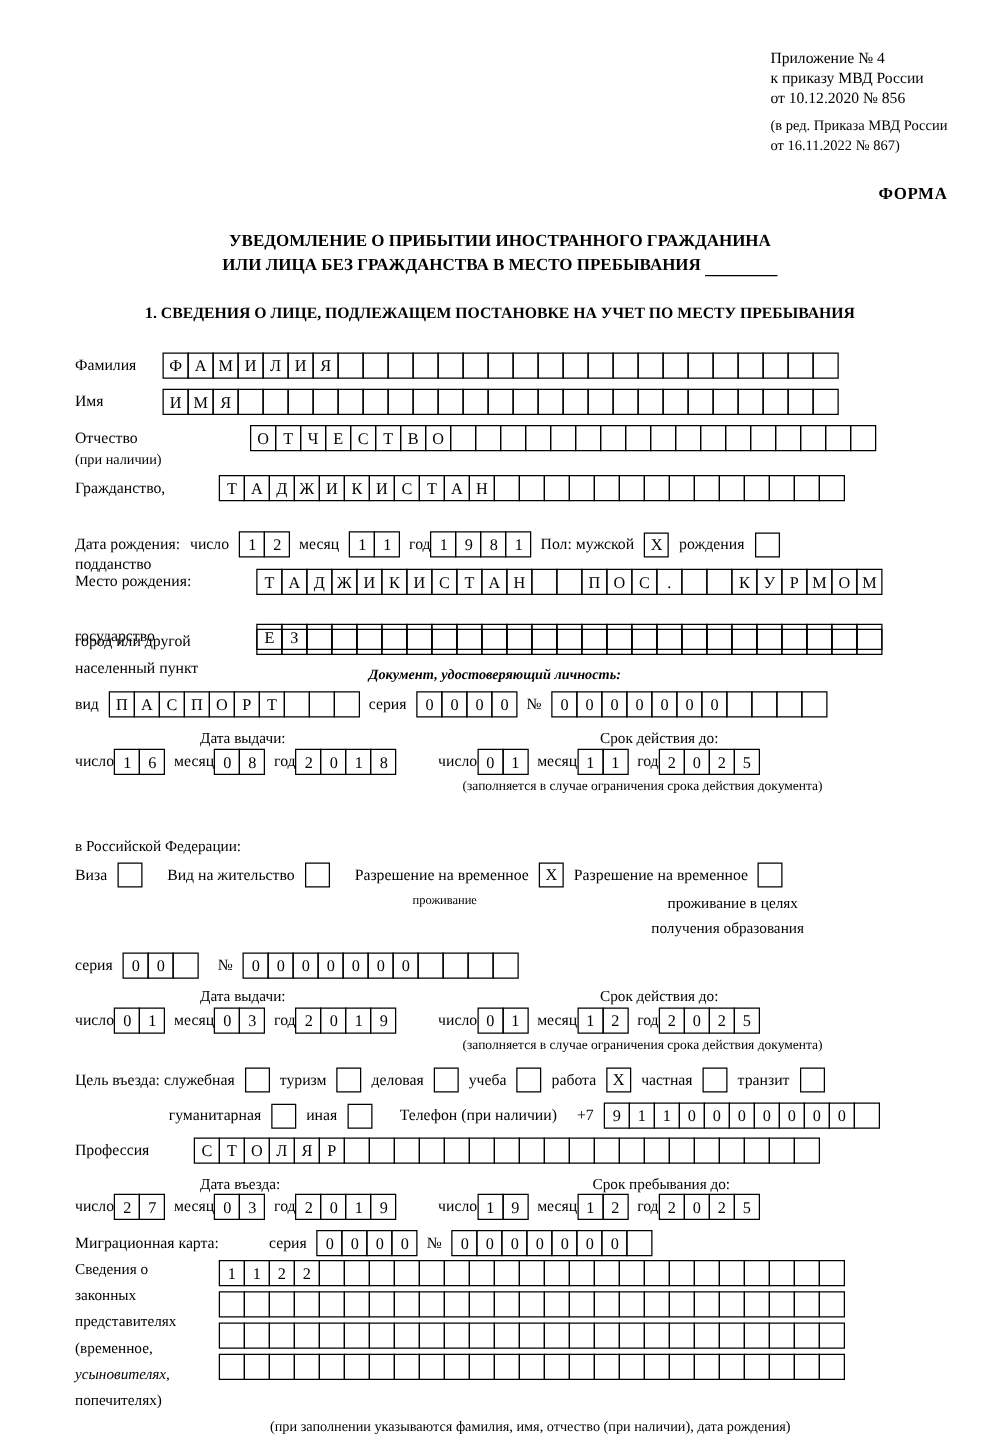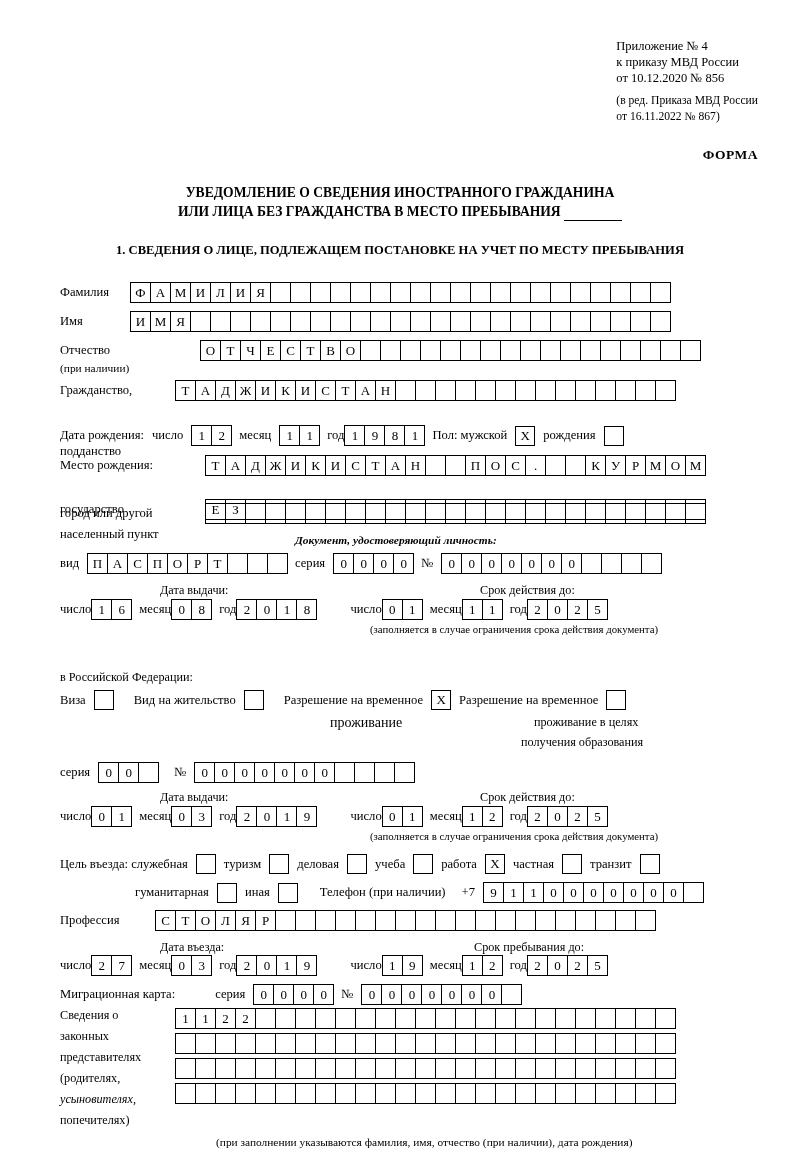--- a/index.html
+++ b/index.html
@@ -121,21 +121,21 @@
     <div>к приказу МВД России</div>
     <div>от 10.12.2020 № 856</div>
     <div class="gap"></div>
     <div style="font-size:11.6px">(в ред. Приказа МВД России</div>
     <div style="font-size:11.6px">от 16.11.2022 № 867)</div>
   </div>
 
   <div class="forma">ФОРМА</div>
 
   <div class="doc-title">
-    <div>УВЕДОМЛЕНИЕ О СВЕДЕНИЯ ИНОСТРАННОГО ГРАЖДАНИНА</div>
+    <div>УВЕДОМЛЕНИЕ О ПРИБЫТИИ ИНОСТРАННОГО ГРАЖДАНИНА</div>
     <div>
       <span>ИЛИ ЛИЦА БЕЗ ГРАЖДАНСТВА В МЕСТО ПРЕБЫВАНИЯ</span>
       <span class="underline-blank"></span>
     </div>
   </div>
 
   <div class="section-title">1. СВЕДЕНИЯ О ЛИЦЕ, ПОДЛЕЖАЩЕМ ПОСТАНОВКЕ НА УЧЕТ ПО МЕСТУ ПРЕБЫВАНИЯ</div>
 
   <div class="row" style="top:282px; left:60px;">
     <span class="lbl" style="width:70px">Фамилия</span>
@@ -501,21 +501,21 @@
     <span class="cb"></span>
     <span style="display:inline-block;width:20px"></span>
     <span class="lbl">Разрешение на временное</span>
     <span class="sp"></span>
     <span class="cb">X</span>
     <span class="sp"></span>
     <span class="lbl">Разрешение на временное</span>
     <span class="sp"></span>
     <span class="cb"></span>
   </div>
-  <div class="center-note" style="top:715px; left:330px; font-size:14px;">проживание</div>
+  <div class="center-note" style="top:715px; left:330px; font-size:10px;">проживание</div>
   <div class="center-note" style="top:715px; left:534px; font-size:12.2px;">проживание в целях</div>
   <div class="center-note" style="top:735px; left:521px; font-size:12.2px;">получения образования</div>
 
   <div class="row" style="top:762px; left:60px;">
     <span class="lbl">серия</span>
     <span class="sp"></span>
     <span class="boxes" id="permit-series">
         <span class="bx">0</span>
         <span class="bx">0</span>
         <span class="bx"></span>
@@ -741,21 +741,21 @@
         <span class="bx">0</span>
         <span class="bx">0</span>
         <span class="bx">0</span>
         <span class="bx"></span>
       </span>
   </div>
 
   <div class="center-note" style="top:1008px; left:60px; font-size:12.2px;">Сведения о</div>
   <div class="center-note" style="top:1029px; left:60px; font-size:12.2px;">законных</div>
   <div class="center-note" style="top:1050px; left:60px; font-size:12.2px;">представителях</div>
-  <div class="center-note" style="top:1071px; left:60px; font-size:12.2px;">(родителях,</div>
+  <div class="center-note" style="top:1071px; left:60px; font-size:12.2px;">(временное,</div>
   <div class="center-note" style="top:1092px; left:60px; font-size:12.2px;font-style:italic;">усыновителях,</div>
   <div class="center-note" style="top:1113px; left:60px; font-size:12.2px;">попечителях)</div>
 
   <div class="row" style="top:1008px; left:175px;">
     <span class="boxes" id="rep-row1">
         <span class="bx">1</span>
         <span class="bx">1</span>
         <span class="bx">2</span>
         <span class="bx">2</span>
         <span class="bx"></span>

